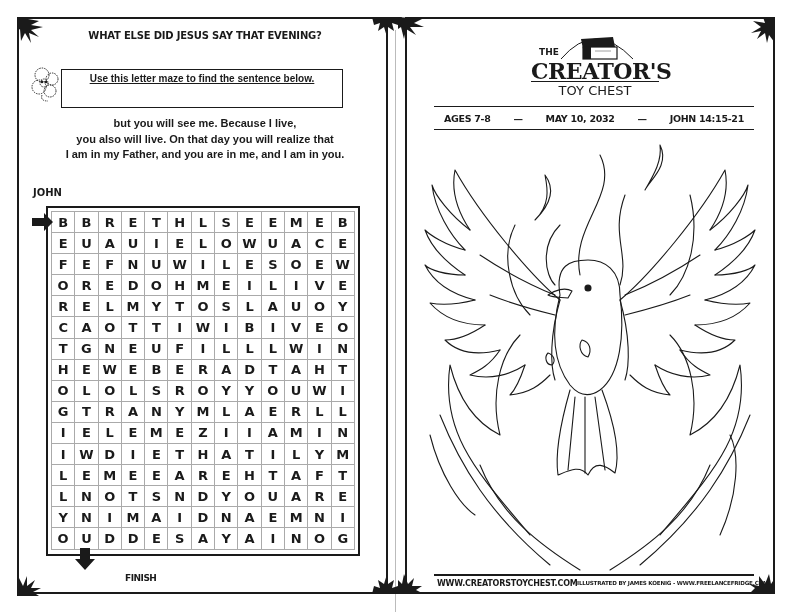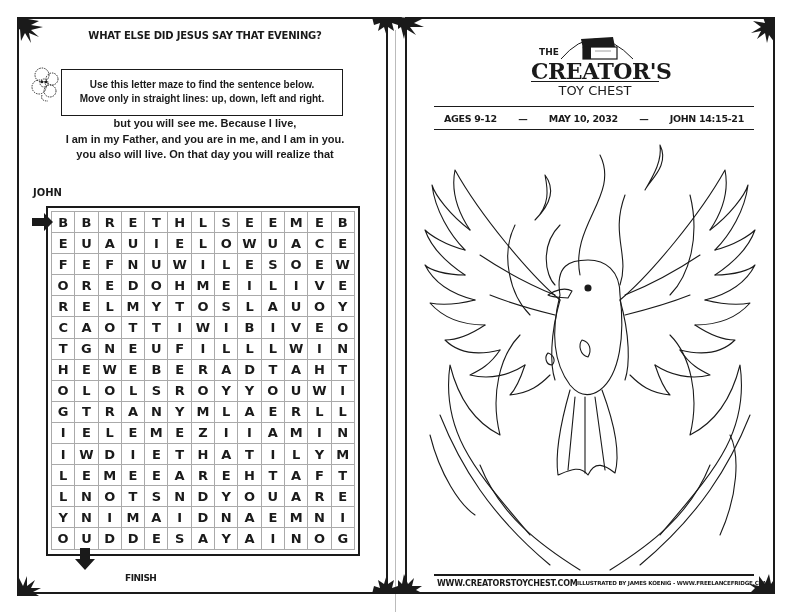--- a/index.html
+++ b/index.html
@@ -13,23 +13,23 @@
   #left-page { left:17px; top:17px; width:371px; height:577px; }
   #right-page { left:405px; top:17px; width:370px; height:577px; }
   .divider-line { position:absolute; left:395px; top:30px; width:1px; height:582px; background:#bbbbbb; }
   .corner { position:absolute; width:30px; height:30px; }
   .left-title {
     position:absolute; left:20px; top:30px; width:370px; text-align:center;
     font-family:"DejaVu Sans", sans-serif; font-weight:bold; font-size:10px; letter-spacing:-0.2px;
   }
   .mascot { position:absolute; left:30px; top:65px; width:34px; height:38px; }
   .instruction-box {
-    position:absolute; left:61px; top:69px; width:282px; height:47px;
+    position:absolute; left:61px; top:69px; width:282px; height:39px;
     border:1.5px solid #1a1a1a; box-sizing:border-box; text-align:center;
-    font-size:10px; font-weight:bold; line-height:14px; padding-top:8px;
+    font-size:10px; font-weight:bold; line-height:14px; padding-top:2px;text-decoration:underline;
   }
   .verse {
     position:absolute; left:22px; top:116px; width:366px; text-align:center;
     font-size:11px; font-weight:bold; line-height:15.5px;
   }
   .start-label {
     position:absolute; left:33px; top:187px; font-family:"DejaVu Sans", sans-serif;
     font-weight:bold; font-size:10px;
   }
   .grid-outer {
@@ -109,27 +109,26 @@
     <circle cx="20" cy="26" r="6"></circle>
     <circle cx="14" cy="18" r="4"></circle>
     <path d="M12 30 Q10 36 18 36"></path>
   </g>
   <circle cx="12" cy="17" r="1.2" fill="#1a1a1a"></circle>
   <circle cx="16" cy="17" r="1.2" fill="#1a1a1a"></circle>
 </svg>
 
 <div class="instruction-box">
   <div>Use this letter maze to find the sentence below.</div>
-  <div>Move only in straight lines: up, down, left and right.</div>
 </div>
 
 <div class="verse">
   <div>but you will see me. Because I live,</div>
+  <div>you also will live. On that day you will realize that</div>
   <div>I am in my Father, and you are in me, and I am in you.</div>
-  <div>you also will live. On that day you will realize that</div>
 </div>
 
 <div class="start-label">JOHN</div>
 
 <div class="grid-outer"></div>
 <div class="grid" id="maze-grid">
     <div class="cell">B</div>
     <div class="cell">B</div>
     <div class="cell">R</div>
     <div class="cell">E</div>
@@ -370,21 +369,21 @@
     <rect x="58" y="22" width="8" height="12" fill="#1a1a1a"></rect>
     <path d="M70 26 L86 26" stroke="#888" stroke-width="0.8"></path>
   </svg>
   <div class="logo-the">THE</div>
   <div class="logo-main">CREATOR'S</div>
   <div style="position:absolute;left:6px;top:56px;width:128px;height:1px;background:#1a1a1a;"></div>
   <div class="logo-sub">TOY CHEST</div>
 </div>
 
 <div class="info-bar">
-  <span>AGES 9-12</span>
+  <span>AGES 7-8</span>
   <span>—</span>
   <span>MAY 10, 2032</span>
   <span>—</span>
   <span>JOHN 14:15-21</span>
 </div>
 
 <svg class="art" viewBox="0 0 350 440">
   <g fill="none" stroke="#1a1a1a" stroke-width="1.1" stroke-linejoin="round" stroke-linecap="round">
 
     <path d="M110 400 C60 340 20 300 30 230 C40 270 60 290 80 300 C70 260 80 220 100 200"></path>

